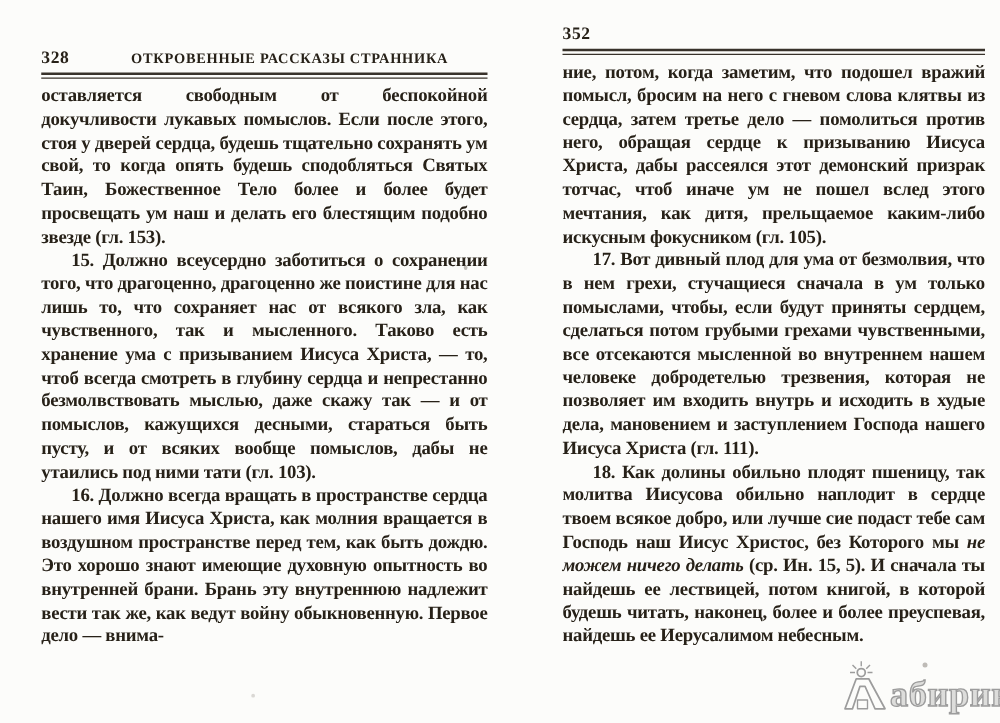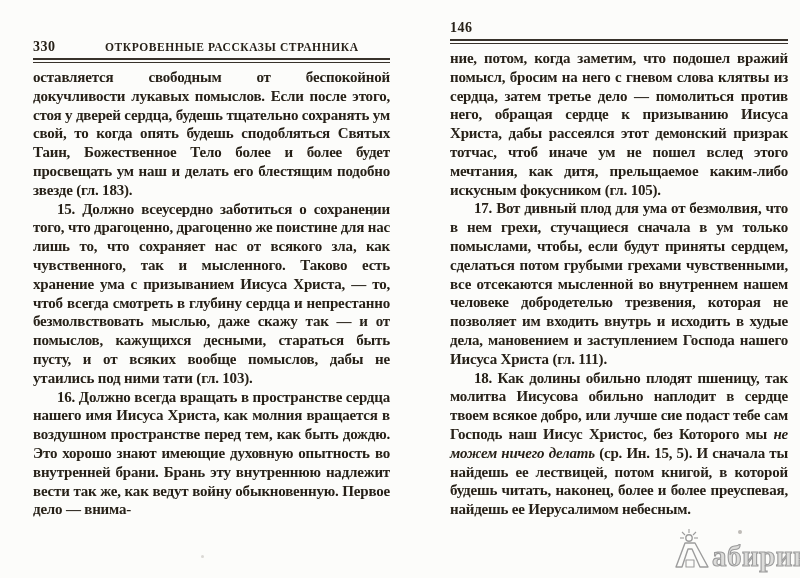--- a/index.html
+++ b/index.html
@@ -79,34 +79,34 @@
     background: #8a857d;
     border-radius: 50%;
     opacity: 0.55;
   }
 </style>
 </head>
 <body>
 
 <div class="page page-left">
   <div class="page-header">
-    <span class="page-number">330</span>
+    <span class="page-number">328</span>
     <span class="running-head">ОТКРОВЕННЫЕ РАССКАЗЫ СТРАННИКА</span>
   </div>
   <div class="header-rule"></div>
   <div class="page-body">
-      <p class="para"><span>оставляется свободным от беспокойной докучливости лукавых помыслов. Если после этого, стоя у дверей сердца, будешь тщательно сохранять ум свой, то когда опять будешь сподобляться Святых Таин, Божественное Тело более и более будет просвещать ум наш и делать его блестящим подобно звезде (гл. 183).</span></p>
+      <p class="para"><span>оставляется свободным от беспокойной докучливости лукавых помыслов. Если после этого, стоя у дверей сердца, будешь тщательно сохранять ум свой, то когда опять будешь сподобляться Святых Таин, Божественное Тело более и более будет просвещать ум наш и делать его блестящим подобно звезде (гл. 153).</span></p>
       <p class="para indent"><span>15. Должно всеусердно заботиться о сохранении того, что драгоценно, драгоценно же поистине для нас лишь то, что сохраняет нас от всякого зла, как чувственного, так и мысленного. Таково есть хранение ума с призыванием Иисуса Христа, — то, чтоб всегда смотреть в глубину сердца и непрестанно безмолвствовать мыслью, даже скажу так — и от помыслов, кажущихся десными, стараться быть пусту, и от всяких вообще помыслов, дабы не утаились под ними тати (гл. 103).</span></p>
       <p class="para indent"><span>16. Должно всегда вращать в пространстве сердца нашего имя Иисуса Христа, как молния вращается в воздушном пространстве перед тем, как быть дождю. Это хорошо знают имеющие духовную опытность во внутренней брани. Брань эту внутреннюю надлежит вести так же, как ведут войну обыкновенную. Первое дело — внима-</span></p>
     </div>
 </div>
 
 <div class="page page-right">
   <div class="page-header">
-    <span class="page-number">146</span>
+    <span class="page-number">352</span>
   </div>
   <div class="header-rule"></div>
   <div class="page-body">
       <p class="para"><span>ние, потом, когда заметим, что подошел вражий помысл, бросим на него с гневом слова клятвы из сердца, затем третье дело — помолиться против него, обращая сердце к призыванию Иисуса Христа, дабы рассеялся этот демонский призрак тотчас, чтоб иначе ум не пошел вслед этого мечтания, как дитя, прельщаемое каким-либо искусным фокусником (гл. 105).</span></p>
       <p class="para indent"><span>17. Вот дивный плод для ума от безмолвия, что в нем грехи, стучащиеся сначала в ум только помыслами, чтобы, если будут приняты сердцем, сделаться потом грубыми грехами чувственными, все отсекаются мысленной во внутреннем нашем человеке добродетелью трезвения, которая не позволяет им входить внутрь и исходить в худые дела, мановением и заступлением Господа нашего Иисуса Христа (гл. 111).</span></p>
       <p class="para indent"><span>18. Как долины обильно плодят пшеницу, так молитва Иисусова обильно наплодит в сердце твоем всякое добро, или лучше сие подаст тебе сам Господь наш Иисус Христос, без Которого мы </span><span class="ital">не можем ничего делать</span><span> (ср. Ин. 15, 5). И сначала ты найдешь ее лествицей, потом книгой, в которой будешь читать, наконец, более и более преуспевая, найдешь ее Иерусалимом небесным.</span></p>
     </div>
 </div>
 
 <div class="watermark">

